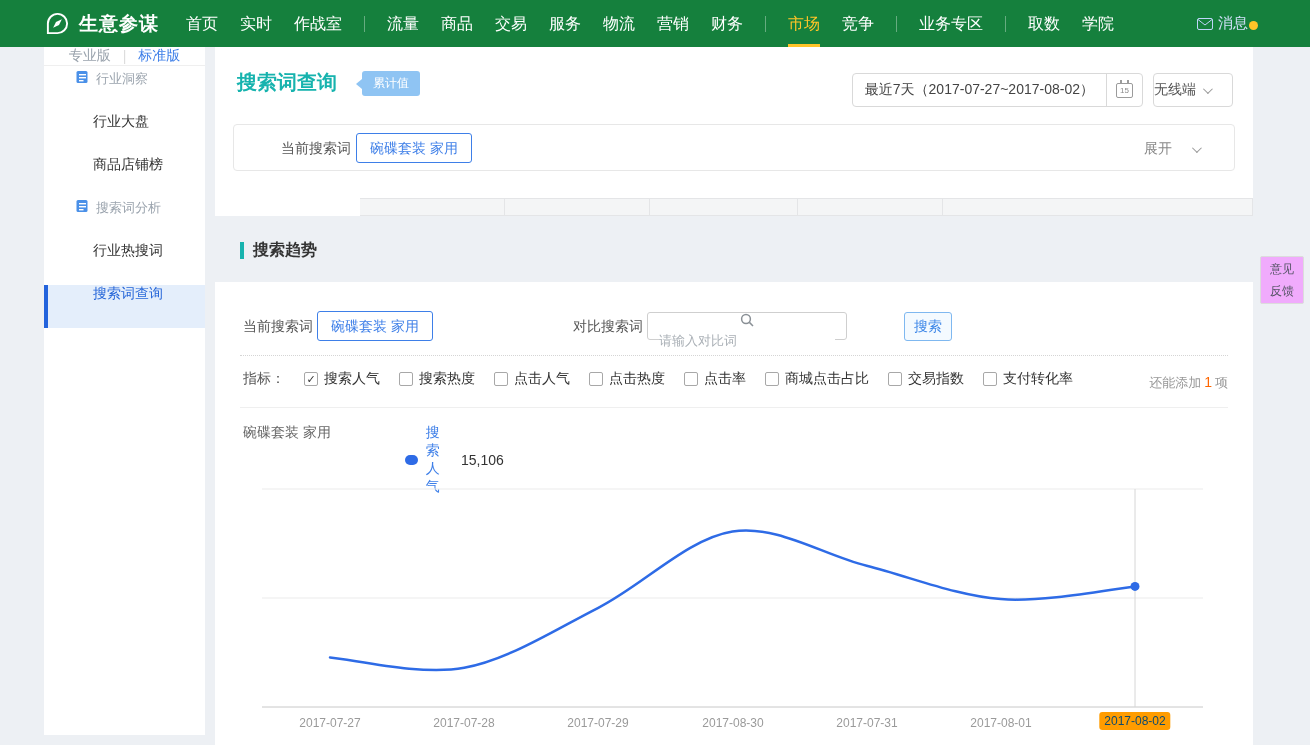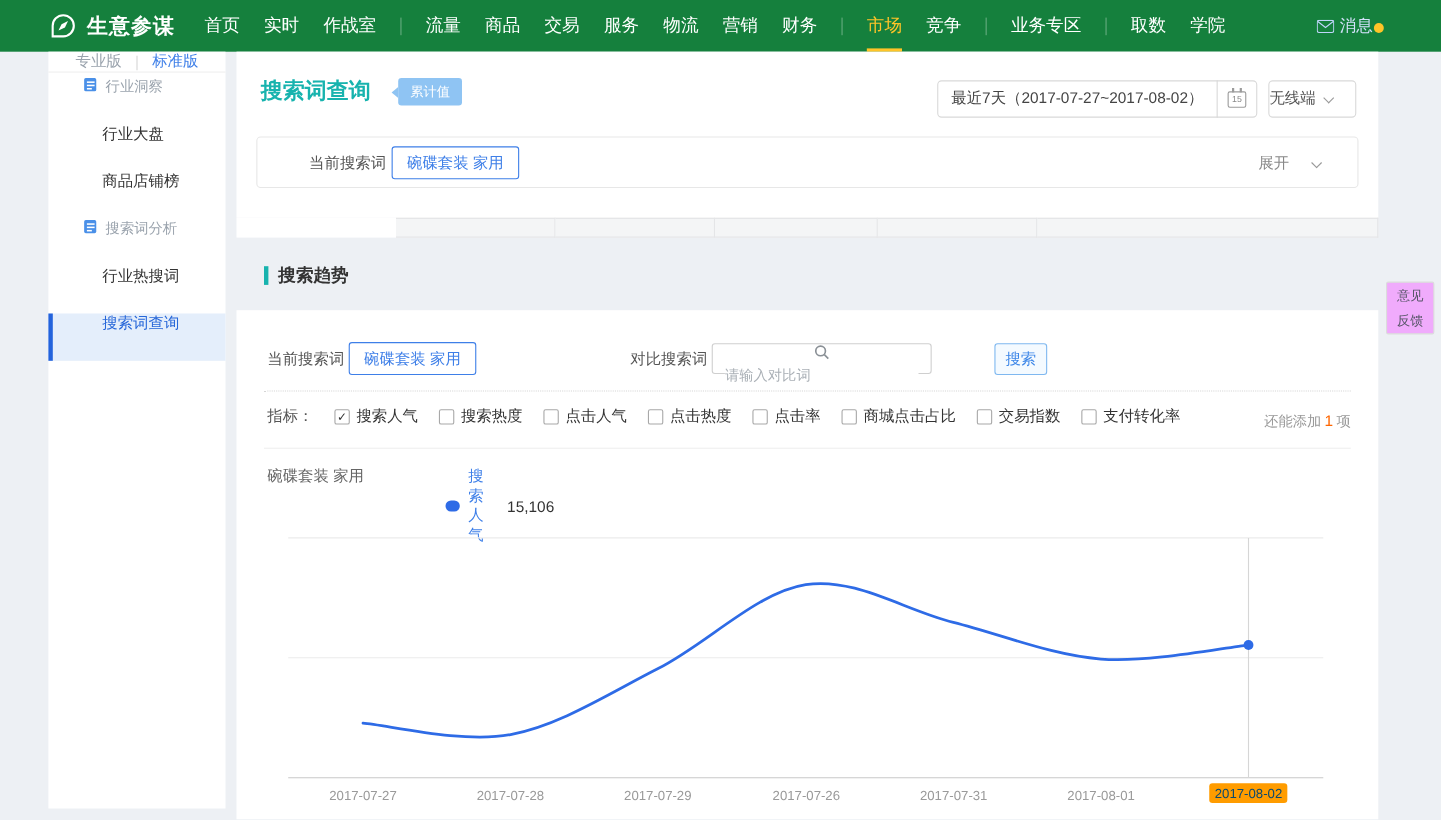--- a/index.html
+++ b/index.html
@@ -294,21 +294,21 @@
       <line x1="22" y1="237" x2="963" y2="237" stroke="#C8C8C8" stroke-width="1"></line>
       <line id="crosshair" x1="895.0" y1="19" x2="895.0" y2="237" stroke="#D6D6D6" stroke-width="1"></line>
       <path id="trend-path" d="M90.0,187.4C112.4,189.1 179.4,206.0 224.2,197.8C268.9,189.5 313.6,160.5 358.3,137.8C403.1,115.1 447.8,68.5 492.5,61.5C537.2,54.5 582.0,84.6 626.7,95.8C671.4,107.1 716.1,125.7 760.8,129.1C805.6,132.5 872.7,118.6 895.0,116.4" fill="none" stroke="#2E6BE6" stroke-width="2.5" stroke-linecap="round"></path>
       <circle id="trend-dot" cx="895.0" cy="116.4" r="4.5" fill="#2E6BE6"></circle>
     </svg>
   </div>
   <div class="xlabels">
     <span class="xlabel" style="left:90px">2017-07-27</span>
     <span class="xlabel" style="left:224px">2017-07-28</span>
     <span class="xlabel" style="left:358px">2017-07-29</span>
-    <span class="xlabel" style="left:493px">2017-07-26</span>
+    <span class="xlabel" style="left:493px">2017-08-30</span>
     <span class="xlabel" style="left:627px">2017-07-31</span>
     <span class="xlabel" style="left:761px">2017-08-01</span>
     <span class="xlabel hl" style="left:895px">2017-08-02</span>
   </div>
 </div>
 
 <div class="feedback">
   <div>意见</div>
   <div>反馈</div>
 </div>

